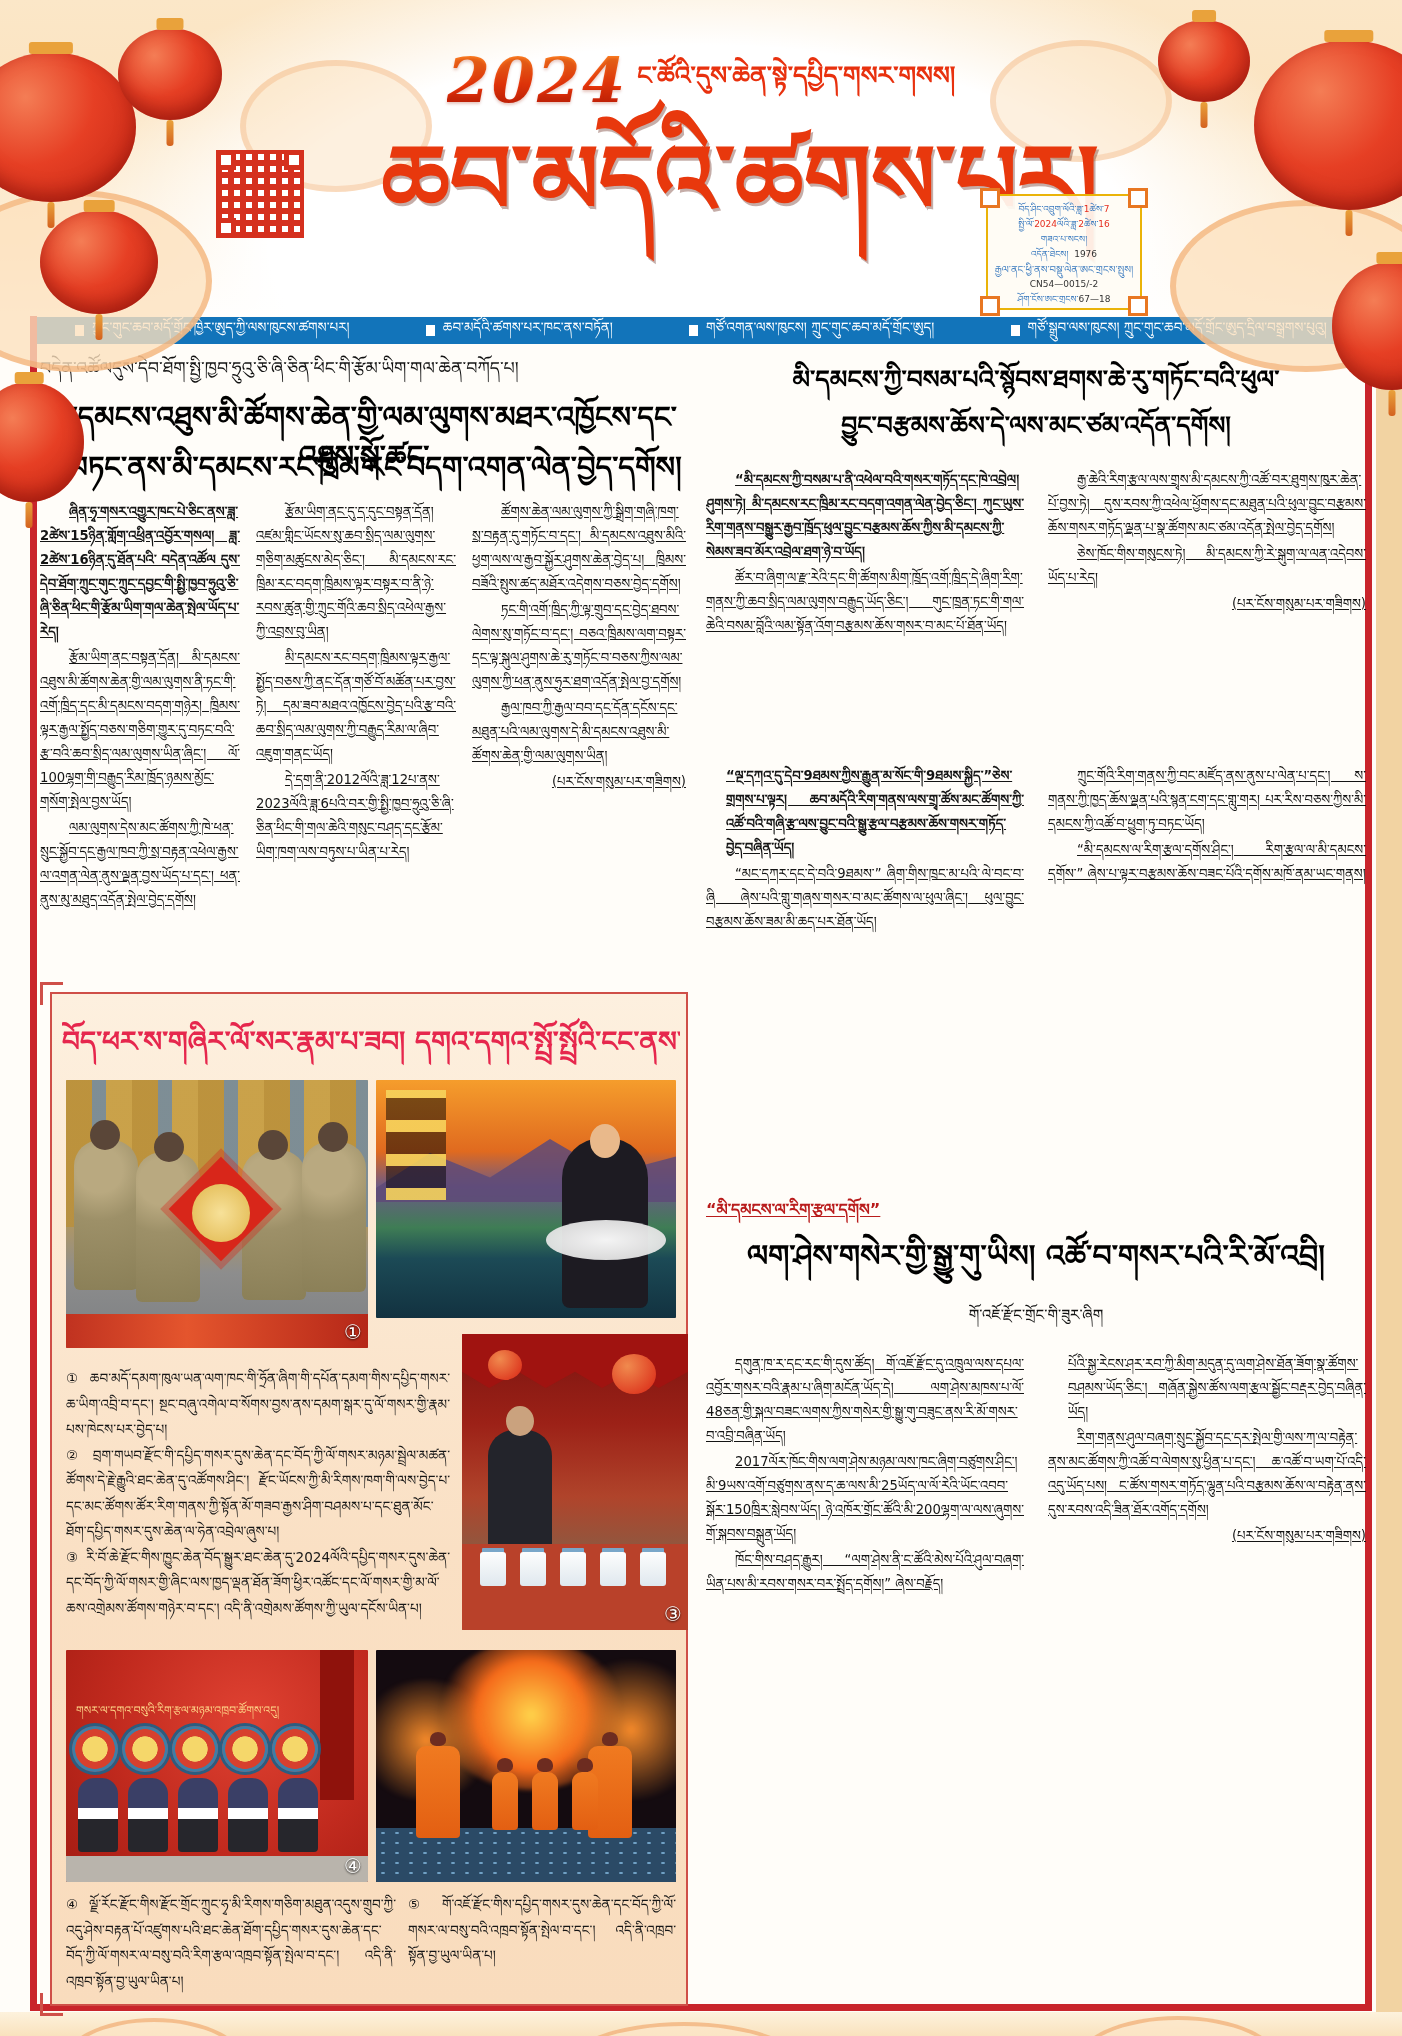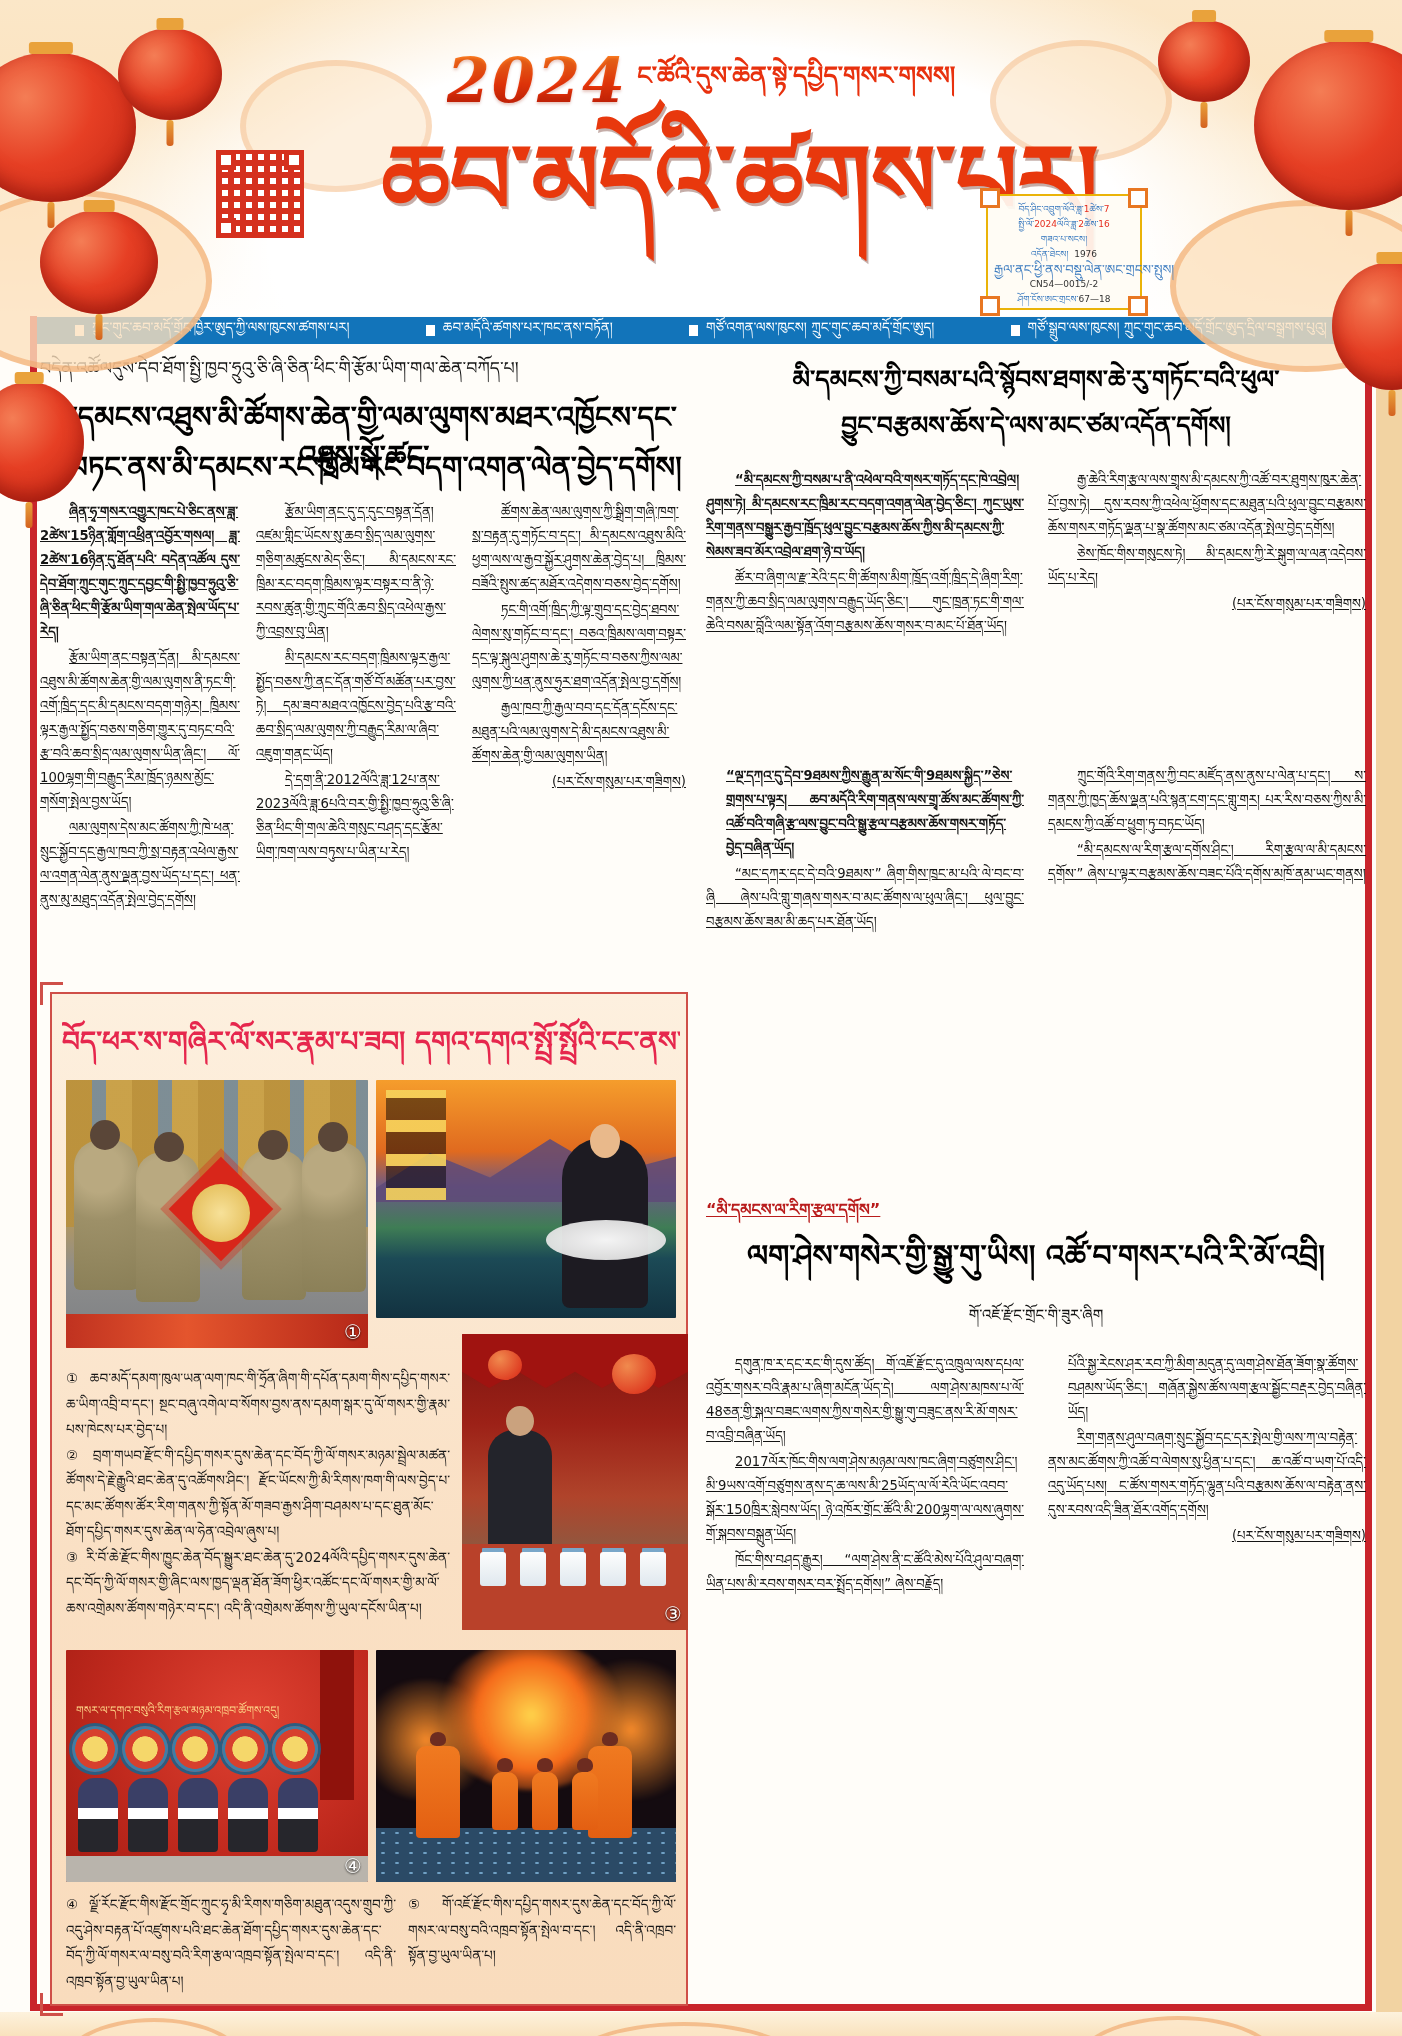--- a/index.html
+++ b/index.html
@@ -210,21 +210,21 @@
 
     <div class="issue-box">
       <span class="knot k1"></span>
         <span class="knot k2"></span>
         <span class="knot k3"></span>
         <span class="knot k4"></span>
       <div class="ib-line"><span>བོད་ཤིང་འབྲུག་ལོའི་ཟླ་</span><span class="num">1</span><span>ཚེས་</span><span class="num">7</span></div>
       <div class="ib-line"><span>སྤྱི་ལོ་</span><span class="num">2024</span><span>ལོའི་ཟླ་</span><span class="num">2</span><span>ཚེས་</span><span class="num">16</span></div>
       <div class="ib-line">གཟའ་པ་སངས།</div>
       <div class="ib-line dark"><span style="color:#3a7abf">འདོན་ཐེངས།</span>&nbsp;&nbsp;<span>1976</span></div>
-      <div class="ib-line" style="font-size:13px">རྒྱལ་ནང་ཕྱི་ནས་བསྡུ་ལེན་ཨང་གྲངས་སྤུས།</div>
+      <div class="ib-line" style="font-size:10px">རྒྱལ་ནང་ཕྱི་ནས་བསྡུ་ལེན་ཨང་གྲངས་སྤུས།</div>
       <div class="ib-line dark">CN54—0015/-2</div>
       <div class="ib-line dark"><span style="color:#3a7abf">ཤོག་ངོས་ཨང་གྲངས་</span><span>67—18</span></div>
     </div>
   </div>
 
   <div class="navbar">
     <span class="nav-item">
         <span class="sq"></span>
         <span>ཀྲུང་གུང་ཆབ་མདོ་གྲོང་ཁྱེར་ཨུད་ཀྱི་ལས་ཁུངས་ཚགས་པར།</span>
       </span>

